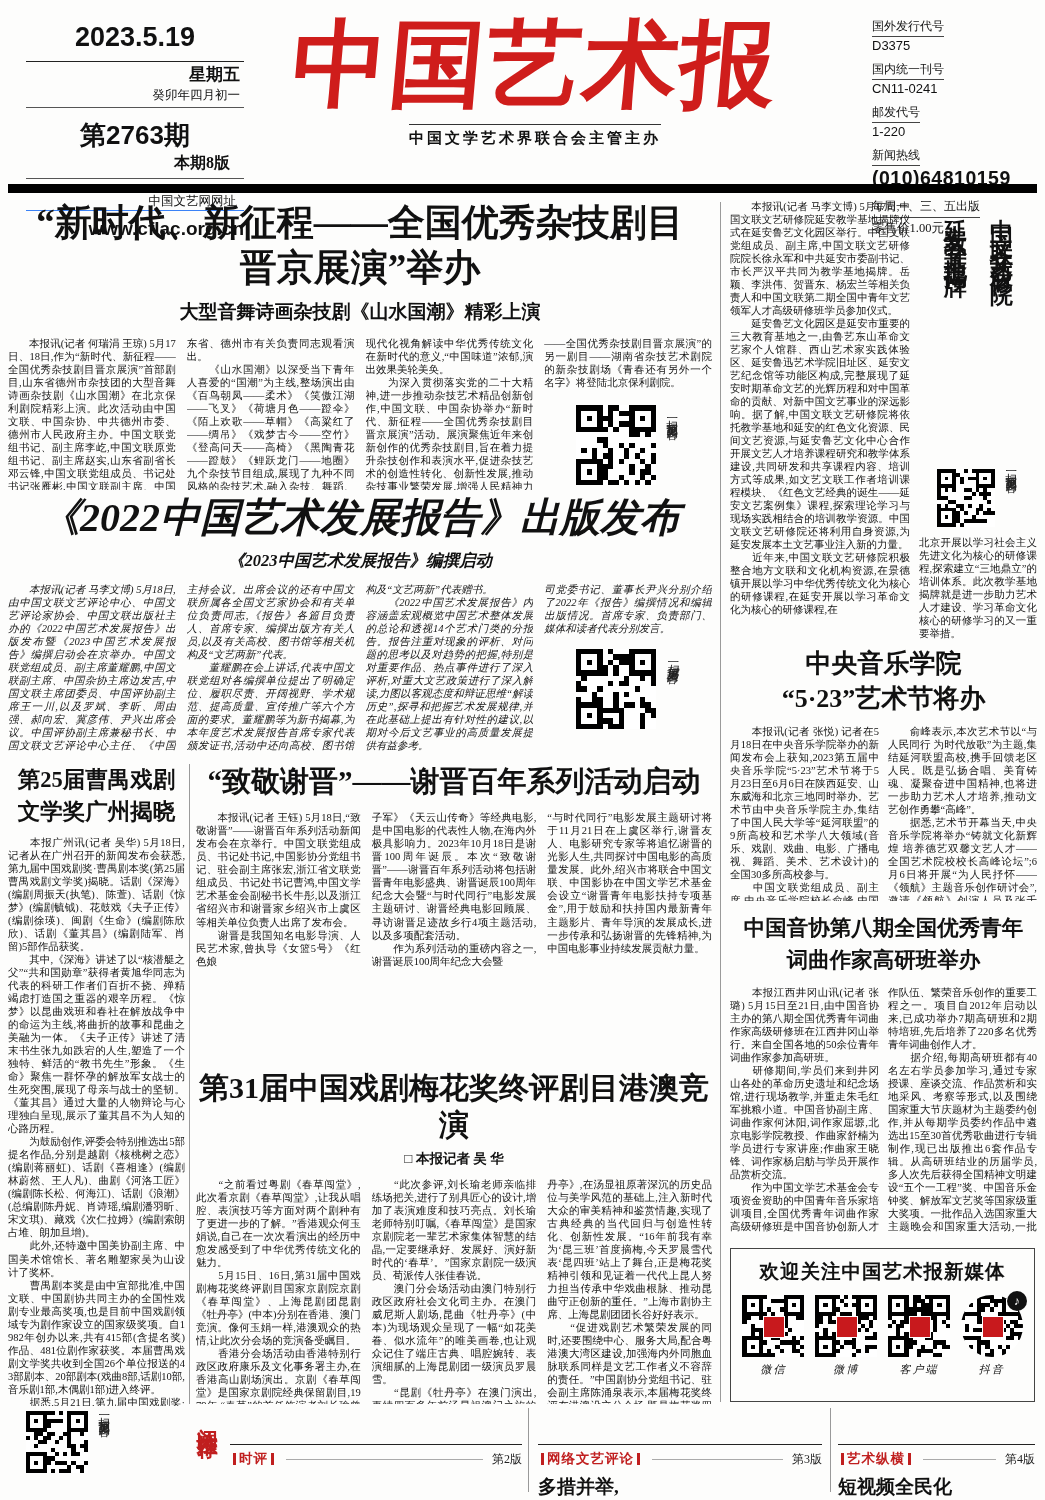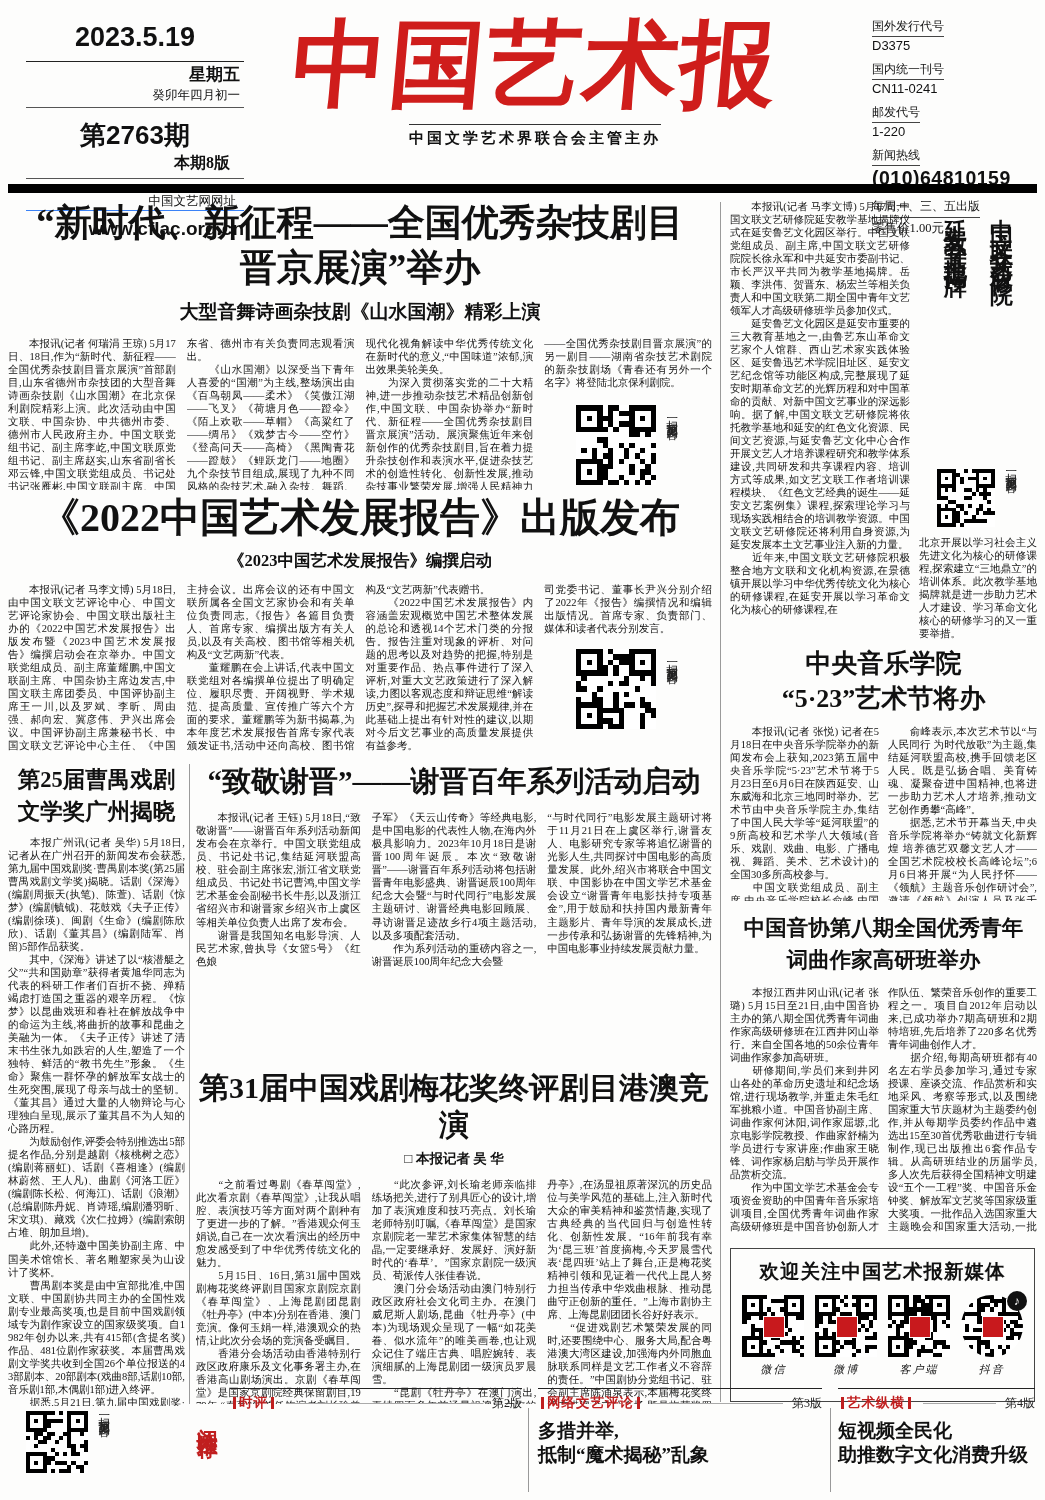--- a/index.html
+++ b/index.html
@@ -43,21 +43,21 @@
   .qr .badge{position:absolute;left:34%;top:34%;width:32%;height:32%;background:#c8191d;border:1px solid #fff;}
   .qr-row{display:flex;align-items:center;justify-content:center;}
   .vcap{writing-mode:vertical-rl;font-size:11.5px;height:68px;line-height:1.5;letter-spacing:1px;margin-left:7px;color:#222;}
   .round{border-radius:50%;overflow:hidden;}
   .note-badge{position:absolute;right:-4px;top:-4px;width:20px;height:20px;border-radius:50%;background:#111;color:#fff;font-size:12px;line-height:20px;text-align:center;z-index:2;}
   
   #a-zaji{left:8px;top:200px;width:704px;height:290px;}
   #a-zaji .hl{font-size:37px;}
   #a-zaji .sub{font-size:19px;margin-top:9px;}
   #a-zaji .cols{margin-top:12px;height:168px;}
-  #a-baogao{left:8px;top:494px;width:704px;height:264px;}
+  #a-baogao{left:8px;top:494px;width:704px;height:264px;font-style:italic;}
   #a-baogao .hl{font-size:40px;}
   #a-baogao .sub{font-size:16.5px;margin-top:7px;}
   #a-baogao .cols{margin-top:11px;height:168px;}
   #a-caoyu{left:8px;top:764px;width:177px;height:642px;}
   #a-caoyu .hl{font-size:22.5px;line-height:1.4;}
   #a-caoyu .bodytxt{margin-top:9px;height:560px;}
   #a-xiejin{left:196px;top:764px;width:516px;height:300px;}
   #a-xiejin .hl{font-size:29px;}
   #a-xiejin .cols{margin-top:12px;height:238px;}
   #a-meihua{left:196px;top:1070px;width:516px;height:334px;}
@@ -81,21 +81,21 @@
   #media-box{left:730px;top:1248px;width:305px;height:154px;border:1.5px solid #444;box-sizing:border-box;padding:9px 6px 4px;}
   #media-box .mb-title{text-align:center;font-size:19.5px;font-weight:900;letter-spacing:1px;}
   .mb-row{display:flex;justify-content:space-around;margin-top:10px;}
   .mb-item{display:flex;flex-direction:column;align-items:center;position:relative;}
   .mb-item .qr{width:62px;height:62px;}
   .mb-item .mb-label{font-size:11px;margin-top:5px;font-style:italic;letter-spacing:2px;}
   
   #promo-qr{left:26px;top:1408px;position:absolute;display:flex;align-items:center;}
   #promo-qr .qr{width:62px;height:62px;}
   #read-promo{position:absolute;left:194px;top:1412px;writing-mode:vertical-rl;font-size:21px;font-weight:900;color:#c01f1f;height:52px;line-height:1.25;letter-spacing:3px;}
-  .cell{position:absolute;top:1388px;border-top:1.5px solid #222;padding-top:5px;}
+  .cell{position:absolute;top:1444px;border-top:1.5px solid #222;padding-top:5px;}
   .cell-head{display:flex;align-items:center;}
   .tick{width:3px;height:12px;background:#c01f1f;margin:0 3px;flex:none;}
   .cell-label{color:#c01f1f;font-size:13.5px;font-weight:700;letter-spacing:1px;}
   .cell-rule{flex:1;border-top:1px solid #aaa;margin:0 9px;height:0;}
   .cell-page{font-size:12px;color:#222;}
   .cell-title{font-weight:900;white-space:pre-line;margin-top:7px;line-height:1.25;}
   #cell1{left:230px;width:292px;}
   #cell1 .cell-title{font-size:24px;}
   #cell2{left:538px;width:284px;}
   #cell2 .cell-title{font-size:19px;}
@@ -646,21 +646,21 @@
 　　此外,还特邀中国美协副主席、中国美术馆馆长、著名雕塑家吴为山设计了奖杯。
 　　曹禺剧本奖是由中宣部批准,中国文联、中国剧协共同主办的全国性戏剧专业最高奖项,也是目前中国戏剧领域专为剧作家设立的国家级奖项。自1982年创办以来,共有415部(含提名奖)作品、481位剧作家获奖。本届曹禺戏剧文学奖共收到全国26个单位报送的43部剧本、20部剧本(戏曲8部,话剧10部,音乐剧1部,木偶剧1部)进入终评。
 　　据悉,5月21日,第九届中国戏剧奖·曹禺剧本奖(第25届曹禺戏剧文学奖)将与第31届中国戏剧梅花奖同时在广州颁奖。</div>
 </div>
 
 <div class="vrule" style="left:189px;top:764px;height:640px;"></div>
 
 <div class="art" id="a-xiejin">
   <div class="hl">“致敬谢晋”——谢晋百年系列活动启动</div>
   <div class="cols">
-    <div class="col bodytxt">　　本报讯(记者 王钰) 5月18日,“致敬谢晋”——谢晋百年系列活动新闻发布会在京举行。中国文联党组成员、书记处书记,集结延河联盟高校、驻会副主席张宏,浙江省文联党组成员、书记处书记曹鸿,中国文学艺术基金会副秘书长牛彤,以及浙江省绍兴市和谢晋家乡绍兴市上虞区等相关单位负责人出席了发布会。
+    <div class="col bodytxt">　　本报讯(记者 王钰) 5月18日,“致敬谢晋”——谢晋百年系列活动新闻发布会在京举行。中国文联党组成员、书记处书记,中国影协分党组书记、驻会副主席张宏,浙江省文联党组成员、书记处书记曹鸿,中国文学艺术基金会副秘书长牛彤,以及浙江省绍兴市和谢晋家乡绍兴市上虞区等相关单位负责人出席了发布会。
 　　谢晋是我国知名电影导演、人民艺术家,曾执导《女篮5号》《红色娘</div>
     <div class="col bodytxt">子军》《天云山传奇》等经典电影,是中国电影的代表性人物,在海内外极具影响力。2023年10月18日是谢晋100周年诞辰。本次“致敬谢晋”——谢晋百年系列活动将包括谢晋青年电影盛典、谢晋诞辰100周年纪念大会暨“与时代同行”电影发展主题研讨、谢晋经典电影回顾展、寻访谢晋足迹故乡行4项主题活动,以及多项配套活动。
 　　作为系列活动的重磅内容之一,谢晋诞辰100周年纪念大会暨</div>
     <div class="col bodytxt">“与时代同行”电影发展主题研讨将于11月21日在上虞区举行,谢晋友人、电影研究专家等将追忆谢晋的光影人生,共同探讨中国电影的高质量发展。此外,绍兴市将联合中国文联、中国影协在中国文学艺术基金会设立“谢晋青年电影扶持专项基金”,用于鼓励和扶持国内最新青年主题影片、青年导演的发展成长,进一步传承和弘扬谢晋的先锋精神,为中国电影事业持续发展贡献力量。</div>
   </div>
 </div>
 
 <div class="art" id="a-meihua">
   <div class="hl">第31届中国戏剧梅花奖终评剧目港澳竞演</div>
   <div class="byline">□ 本报记者 吴 华</div>

